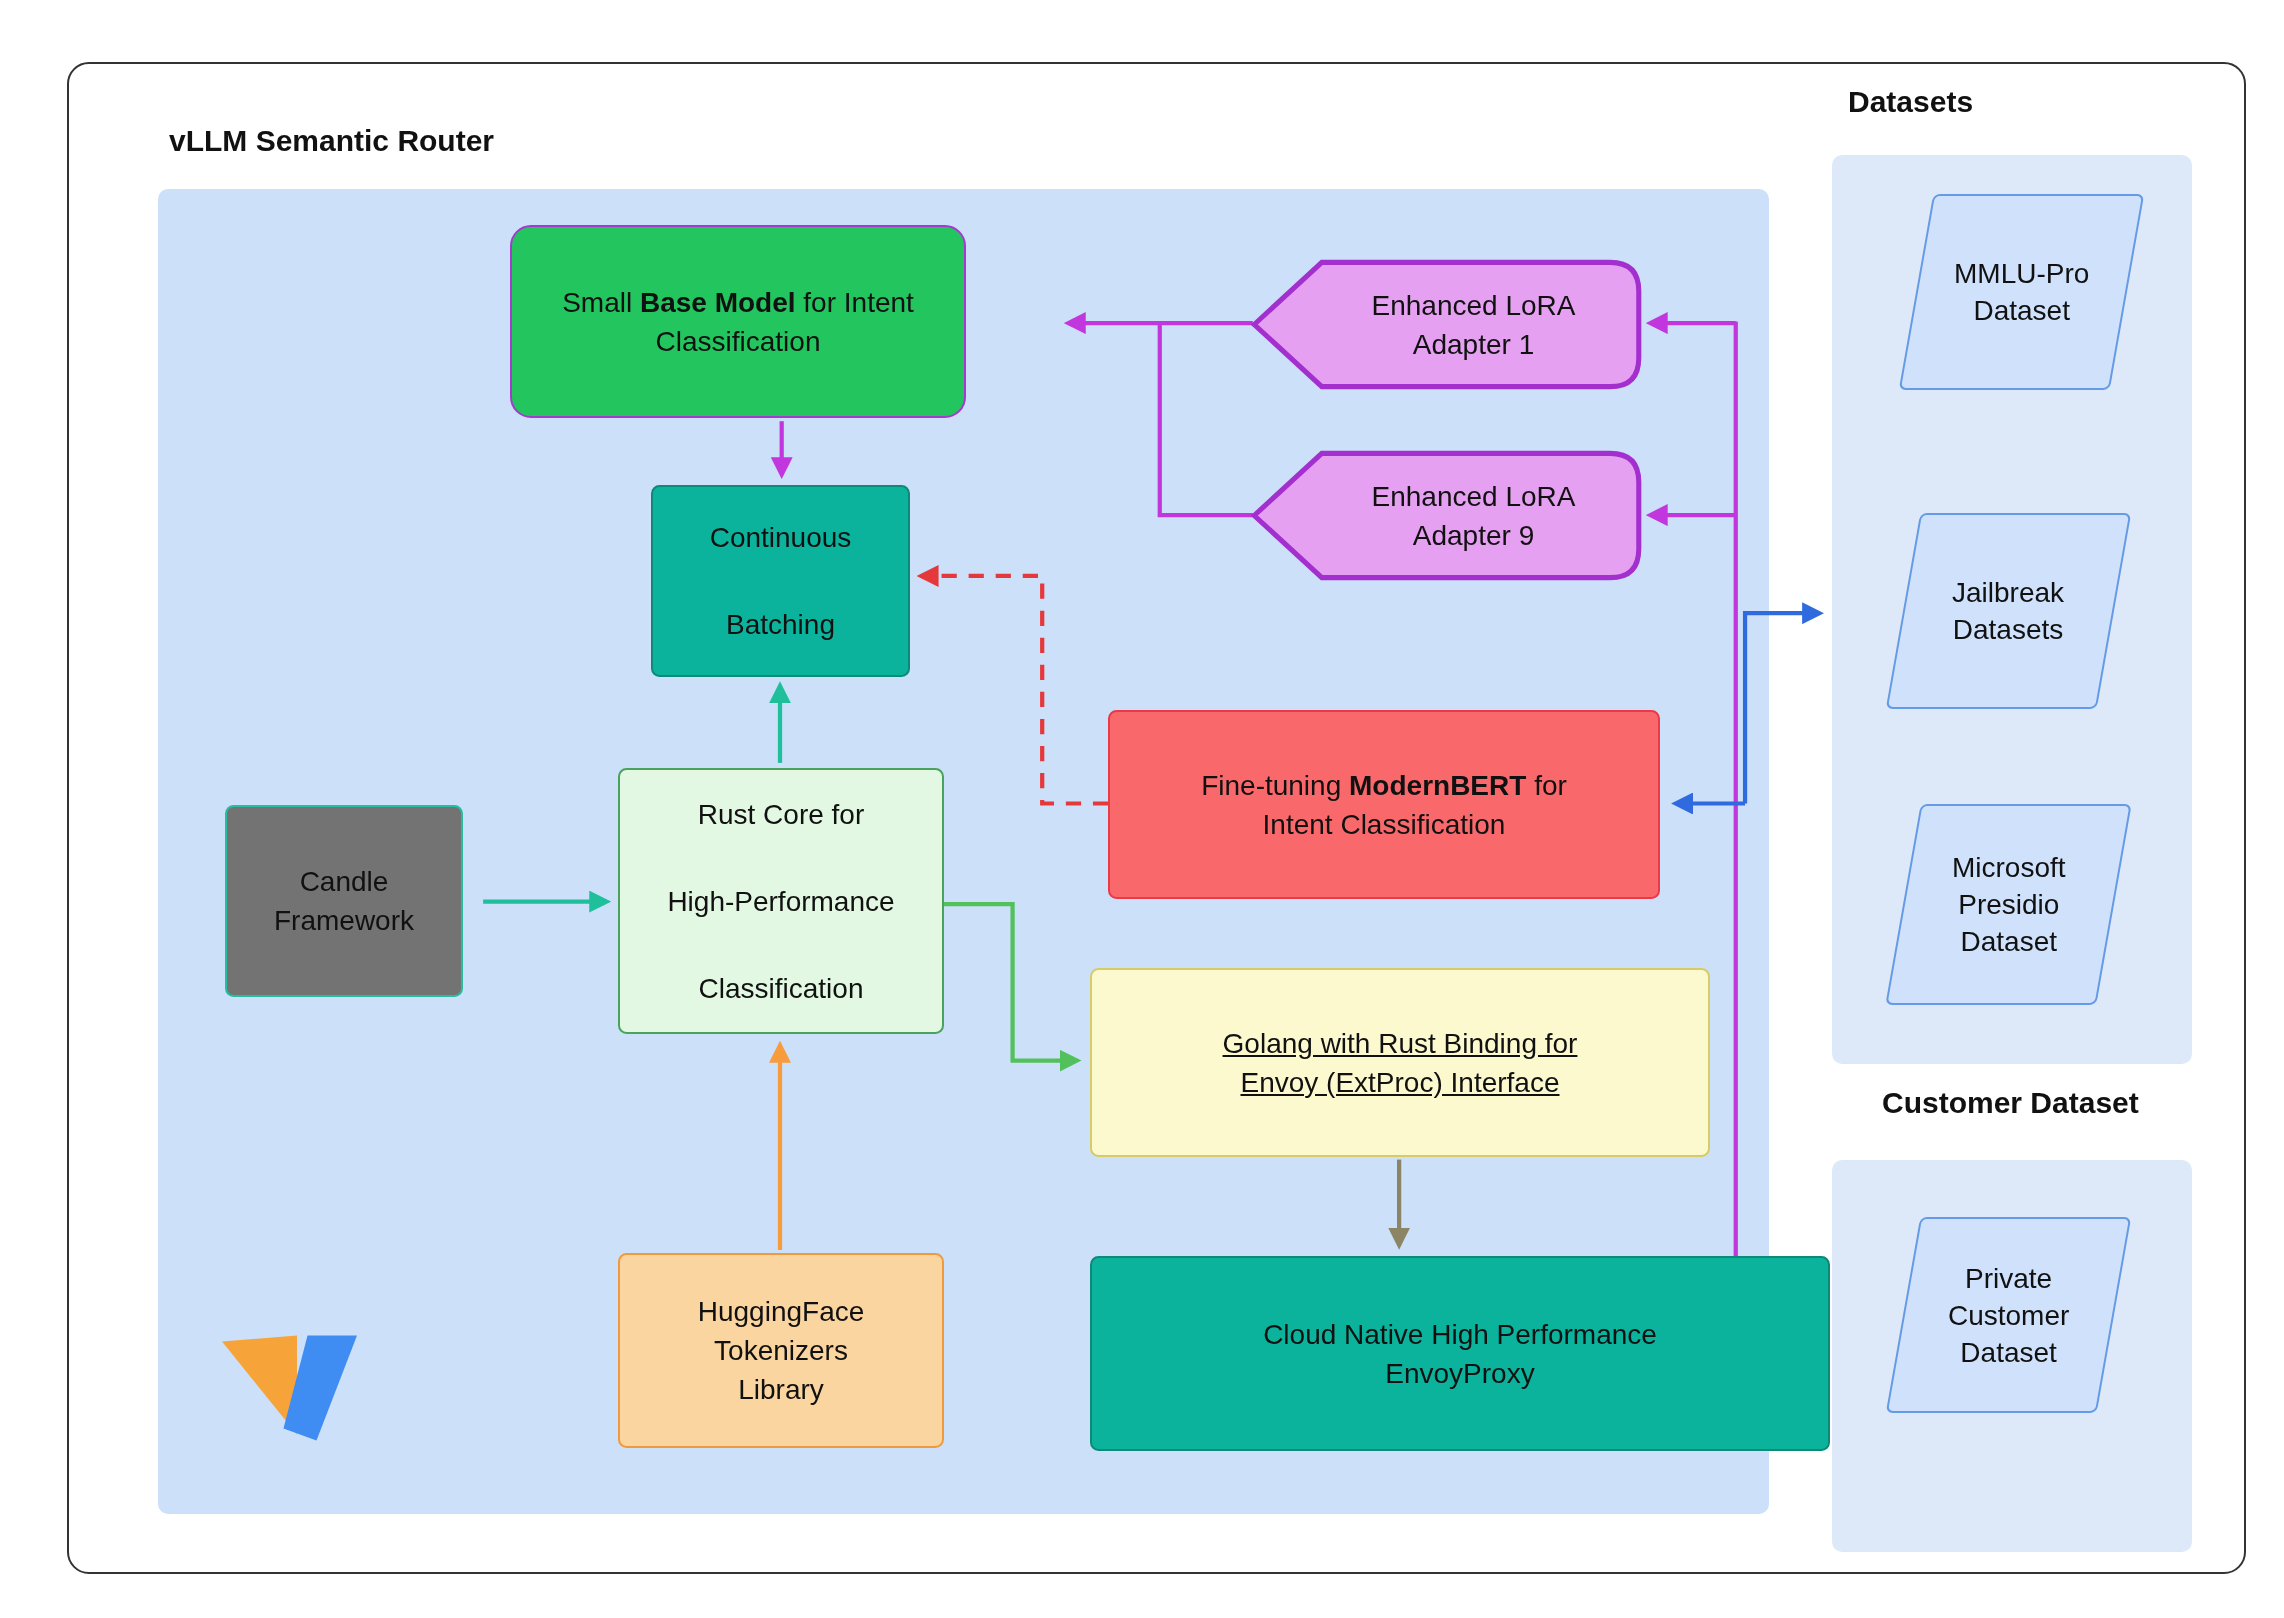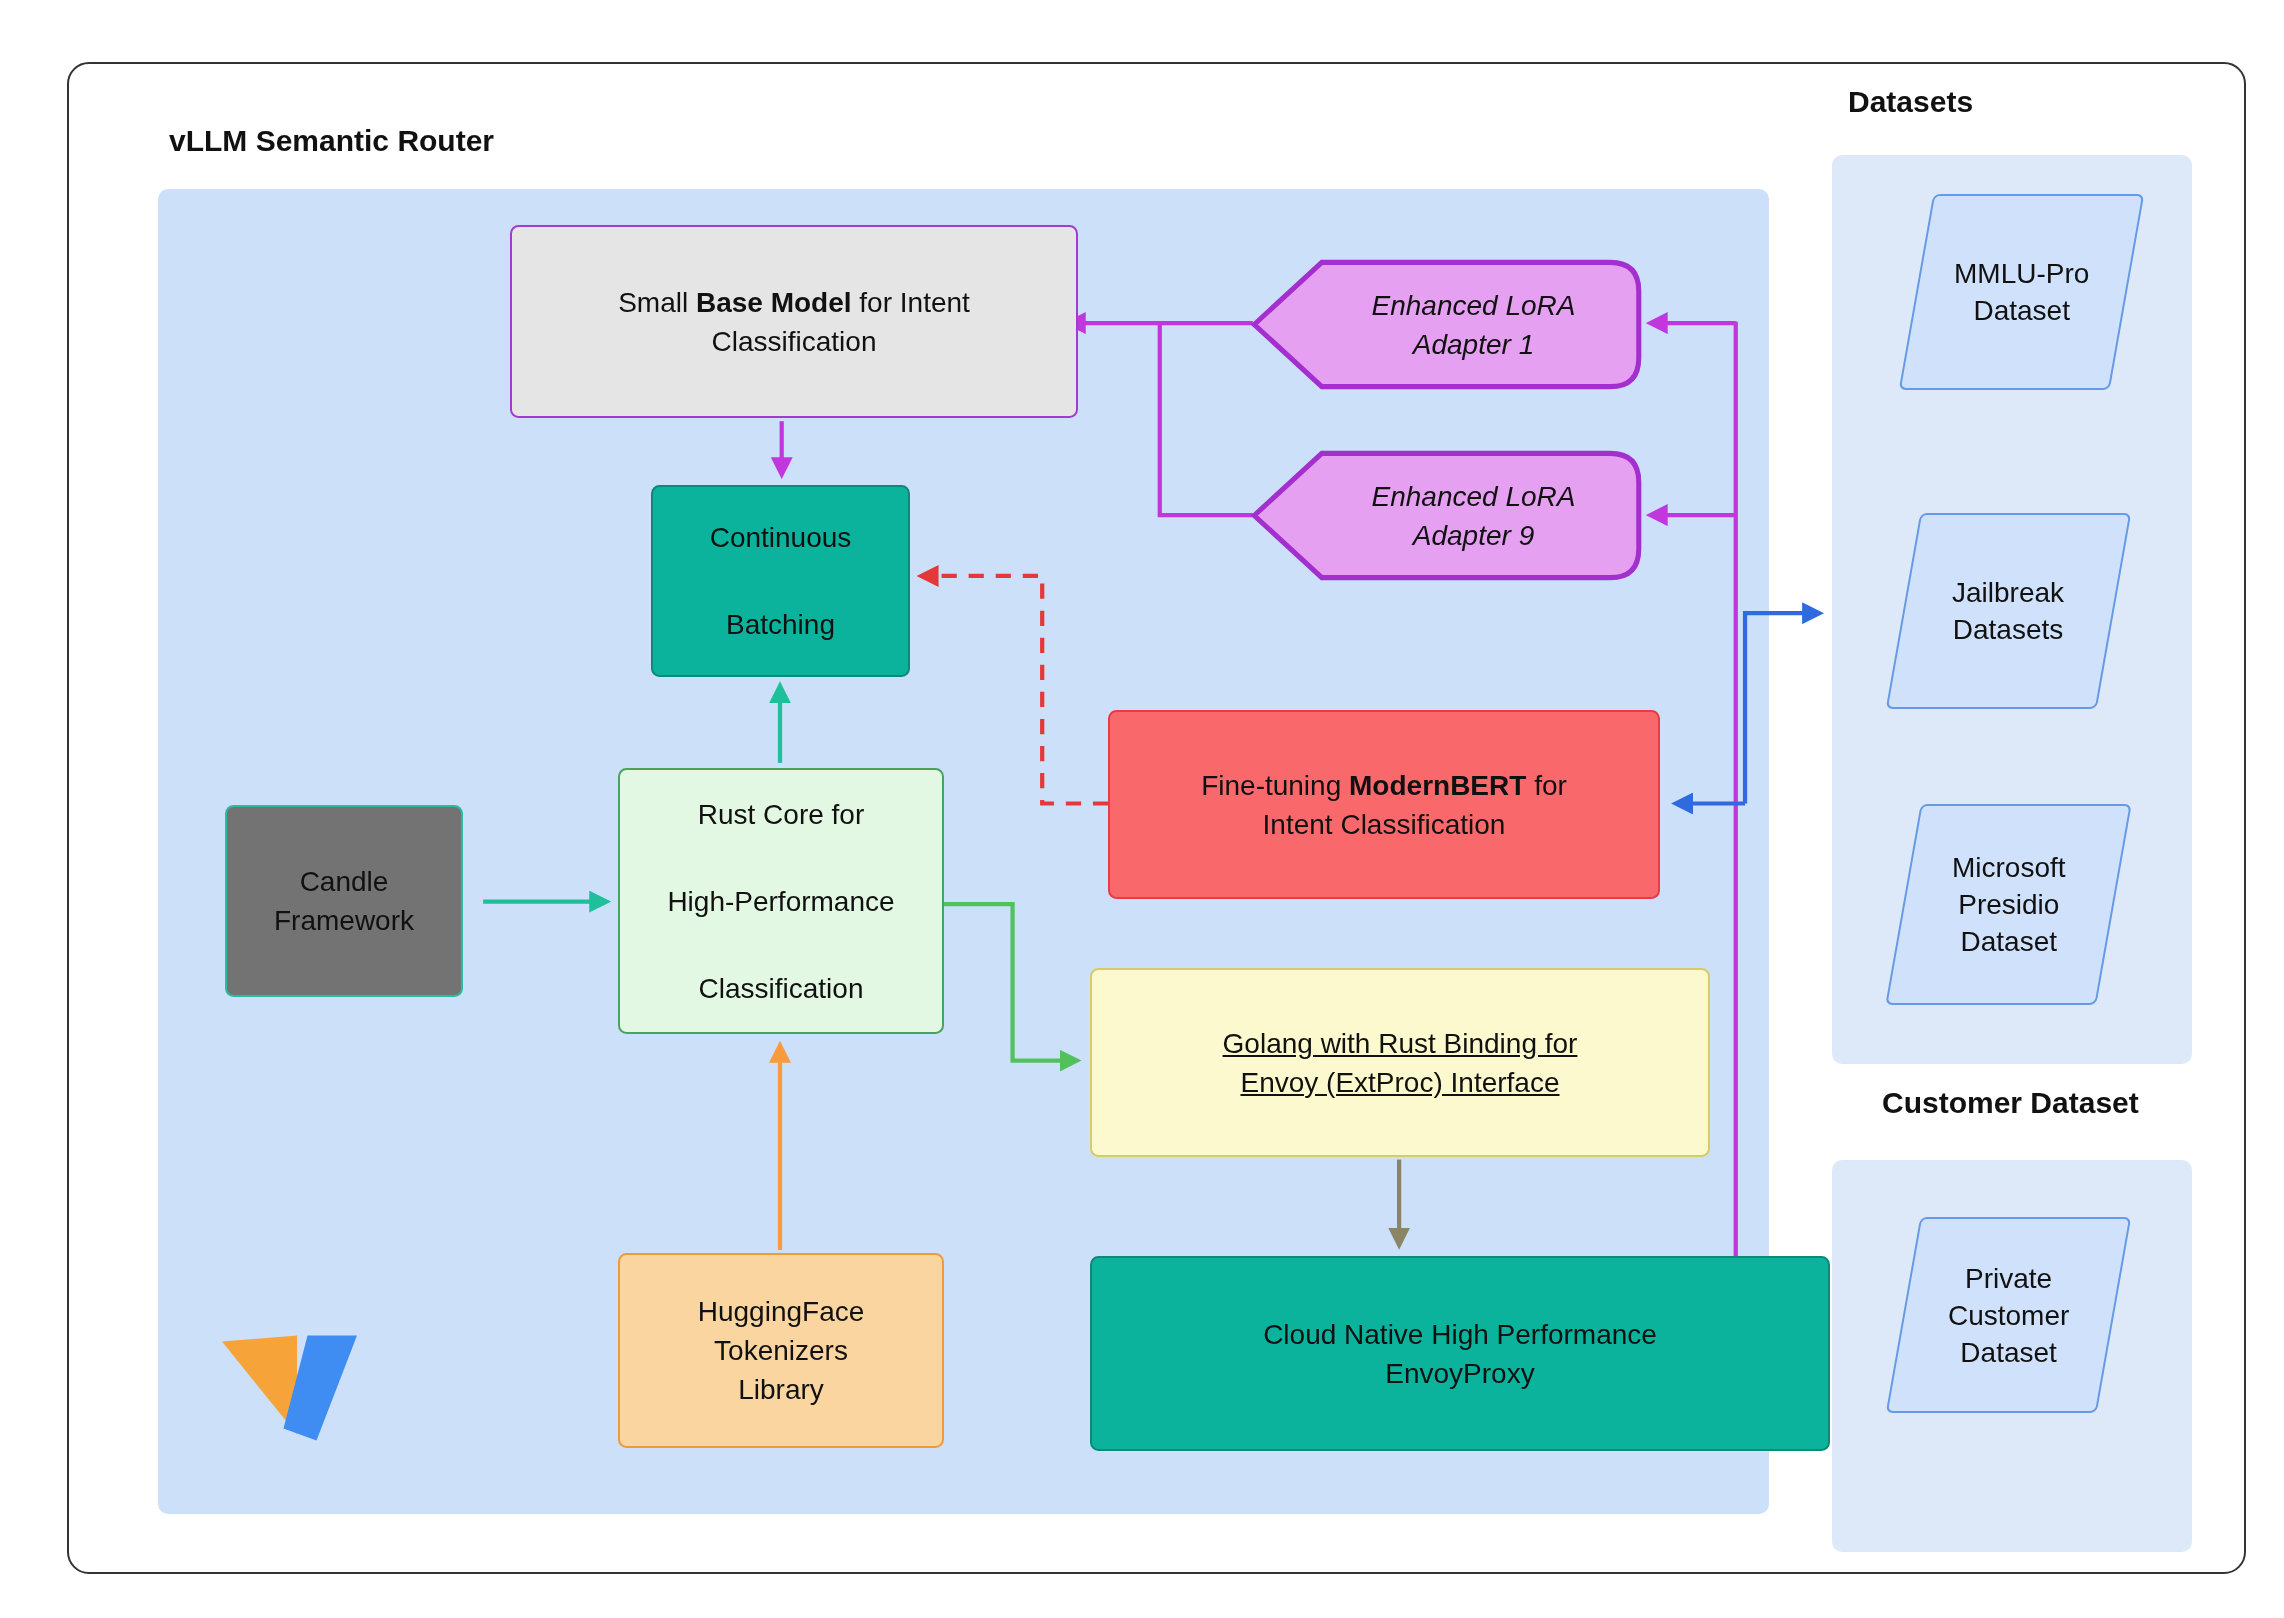--- a/index.html
+++ b/index.html
@@ -28,30 +28,30 @@
   .edge.teal{stroke:#1ebf9a;}
   .edge.green{stroke:#52c15c;}
   .edge.orange{stroke:#f79b3c;}
   .edge.olive{stroke:#8b8566;}
 
   .node{position:absolute;display:flex;flex-direction:column;justify-content:center;align-items:center;
         text-align:center;font-size:28px;line-height:39px;border-radius:8.5px;border:2.5px solid;
         box-sizing:border-box;z-index:6;}
   .nl{white-space:nowrap;}
 
-  .n-base{left:510px;top:225px;width:568px;height:193px;background:#e5e5e5;border-color:#a43bd0;}
+  .n-base{left:510px;top:225px;width:456px;height:193px;background:#22c55e;border-color:#a43bd0;border-radius:21px;}
   .n-batch{left:651px;top:485px;width:259px;height:192px;background:#0bb39c;border-color:#0d8a77;gap:48px;}
   .n-bert{left:1108px;top:710px;width:552px;height:189px;background:#f9696c;border-color:#ea3a47;justify-content:center;}
   .n-candle{left:225px;top:805px;width:238px;height:192px;background:#737373;border-color:#27bda0;}
   .n-rust{left:618px;top:768px;width:326px;height:266px;background:#e2f8e2;border-color:#49a35d;gap:48px;}
   .n-golang{left:1090px;top:968px;width:620px;height:189px;background:#fcf9cf;border-color:#d6cc63;text-decoration:underline;}
   .n-hf{left:618px;top:1253px;width:326px;height:195px;background:#fbd5a0;border-color:#f09a3e;}
   .n-envoy{left:1090px;top:1256px;width:740px;height:195px;background:#0bb39c;border-color:#0d8a77;}
 
-  .tag-node{position:absolute;width:393px;height:133px;z-index:6;font-style:italic;}
+  .tag-node{position:absolute;width:393px;height:133px;z-index:6;}
   .tag1{left:1250px;top:258px;}
   .tag2{left:1250px;top:449px;}
   .tag-node svg{position:absolute;left:0;top:0;}
   .tag-shape{fill:#e6a0f1;stroke:#a32fcf;stroke-width:6px;}
   .tag-text{position:absolute;left:0;top:0;width:100%;height:100%;display:flex;flex-direction:column;
         justify-content:center;align-items:center;text-align:center;font-size:28px;line-height:39px;
         padding-left:54px;box-sizing:border-box;}
 
   .para{position:absolute;box-sizing:border-box;border:2.5px solid #659ae6;background:#cfe1fb;
         border-radius:6.8px;transform:skewX(-10deg);display:flex;align-items:center;justify-content:center;z-index:6;}

